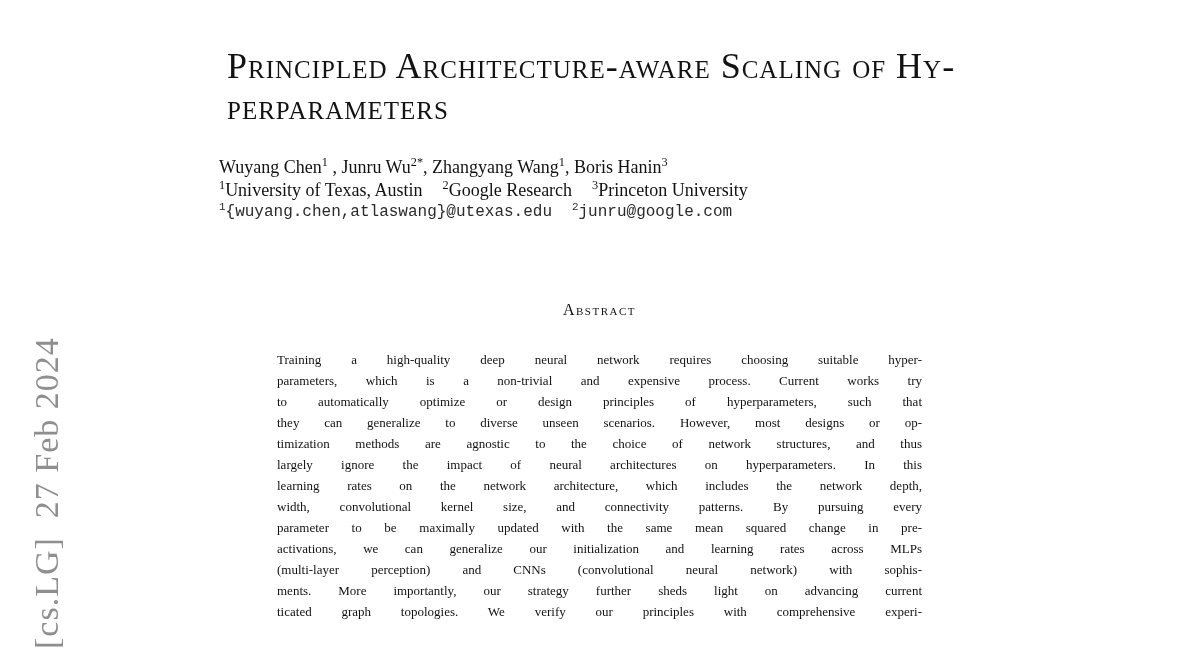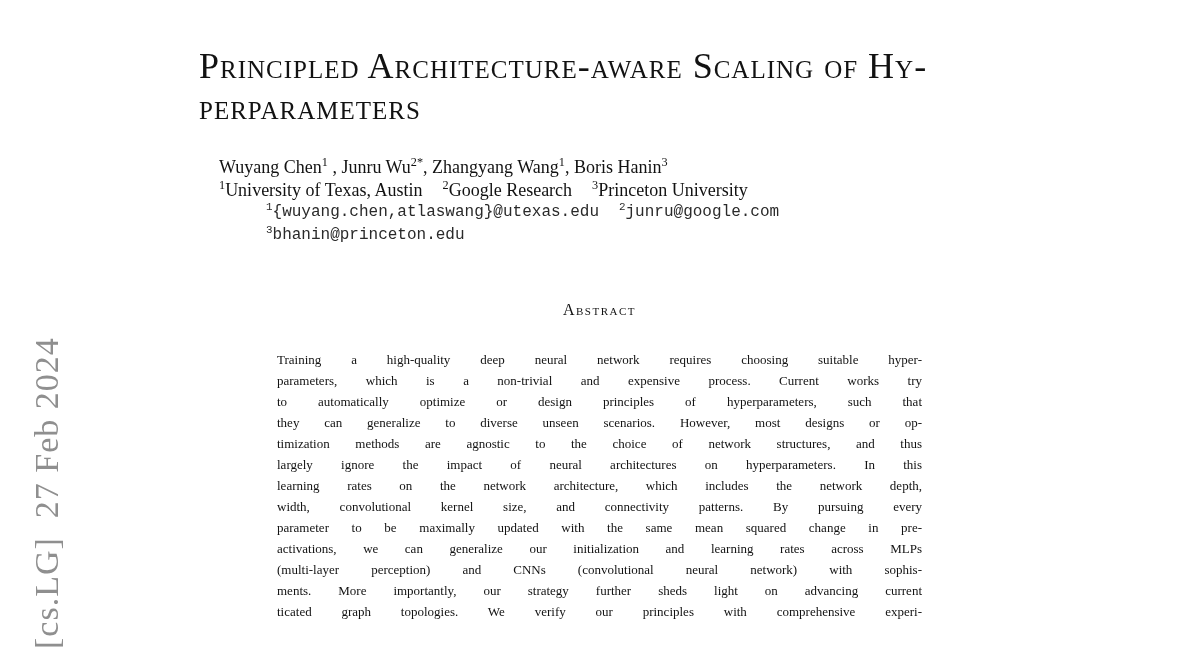--- a/index.html
+++ b/index.html
@@ -23,21 +23,21 @@
     transform: rotate(-90deg);
     transform-origin: 0 0;
     font-size: 34px;
     letter-spacing: 1px;
     color: #8f8f8f;
     white-space: pre;
     font-family: "Liberation Serif", serif;
   }
   .title {
     position: absolute;
-    left: 199px;
+    left: 227px;
     top: 46px;
     width: 840px;
     font-size: 36px;
     line-height: 41px;
     font-variant: small-caps;
     letter-spacing: 1px;
     color: #121212;
   }
   .authors {
     position: absolute;
@@ -47,21 +47,20 @@
     line-height: 22.5px;
     color: #121212;
   }
   .author-names {
     font-weight: normal;
   }
   .email-line {
     font-family: "Liberation Mono", "DejaVu Sans Mono", monospace;
     font-size: 16px;
     color: #2a2a2a;
-    margin-left: 47px;
   }
   sup {
     font-size: 68%;
     line-height: 0;
   }
   .gap {
     display: inline-block;
     width: 20px;
   }
   .abstract-heading {
@@ -99,21 +98,20 @@
 
   <div class="title">
     <div>Principled Architecture-aware Scaling of Hy-</div>
     <div>perparameters</div>
   </div>
 
   <div class="authors">
     <div class="author-names">Wuyang Chen<sup>1</sup> , Junru Wu<sup>2*</sup>, Zhangyang Wang<sup>1</sup>, Boris Hanin<sup>3</sup></div>
     <div><sup>1</sup>University of Texas, Austin<span class="gap"></span><sup>2</sup>Google Research<span class="gap"></span><sup>3</sup>Princeton University</div>
     <div class="email-line"><sup>1</sup>{wuyang.chen,atlaswang}@utexas.edu<span class="gap"></span><sup>2</sup>junru@google.com</div>
-    <div class="email-line"><sup>3</sup>bhanin@princeton.edu</div>
   </div>
 
   <div class="abstract-heading">Abstract</div>
 
   <div class="abstract-body">
       <div class="abs-line">Training a high-quality deep neural network requires choosing suitable hyper-</div>
       <div class="abs-line">parameters, which is a non-trivial and expensive process. Current works try</div>
       <div class="abs-line">to automatically optimize or design principles of hyperparameters, such that</div>
       <div class="abs-line">they can generalize to diverse unseen scenarios. However, most designs or op-</div>
       <div class="abs-line">timization methods are agnostic to the choice of network structures, and thus</div>

